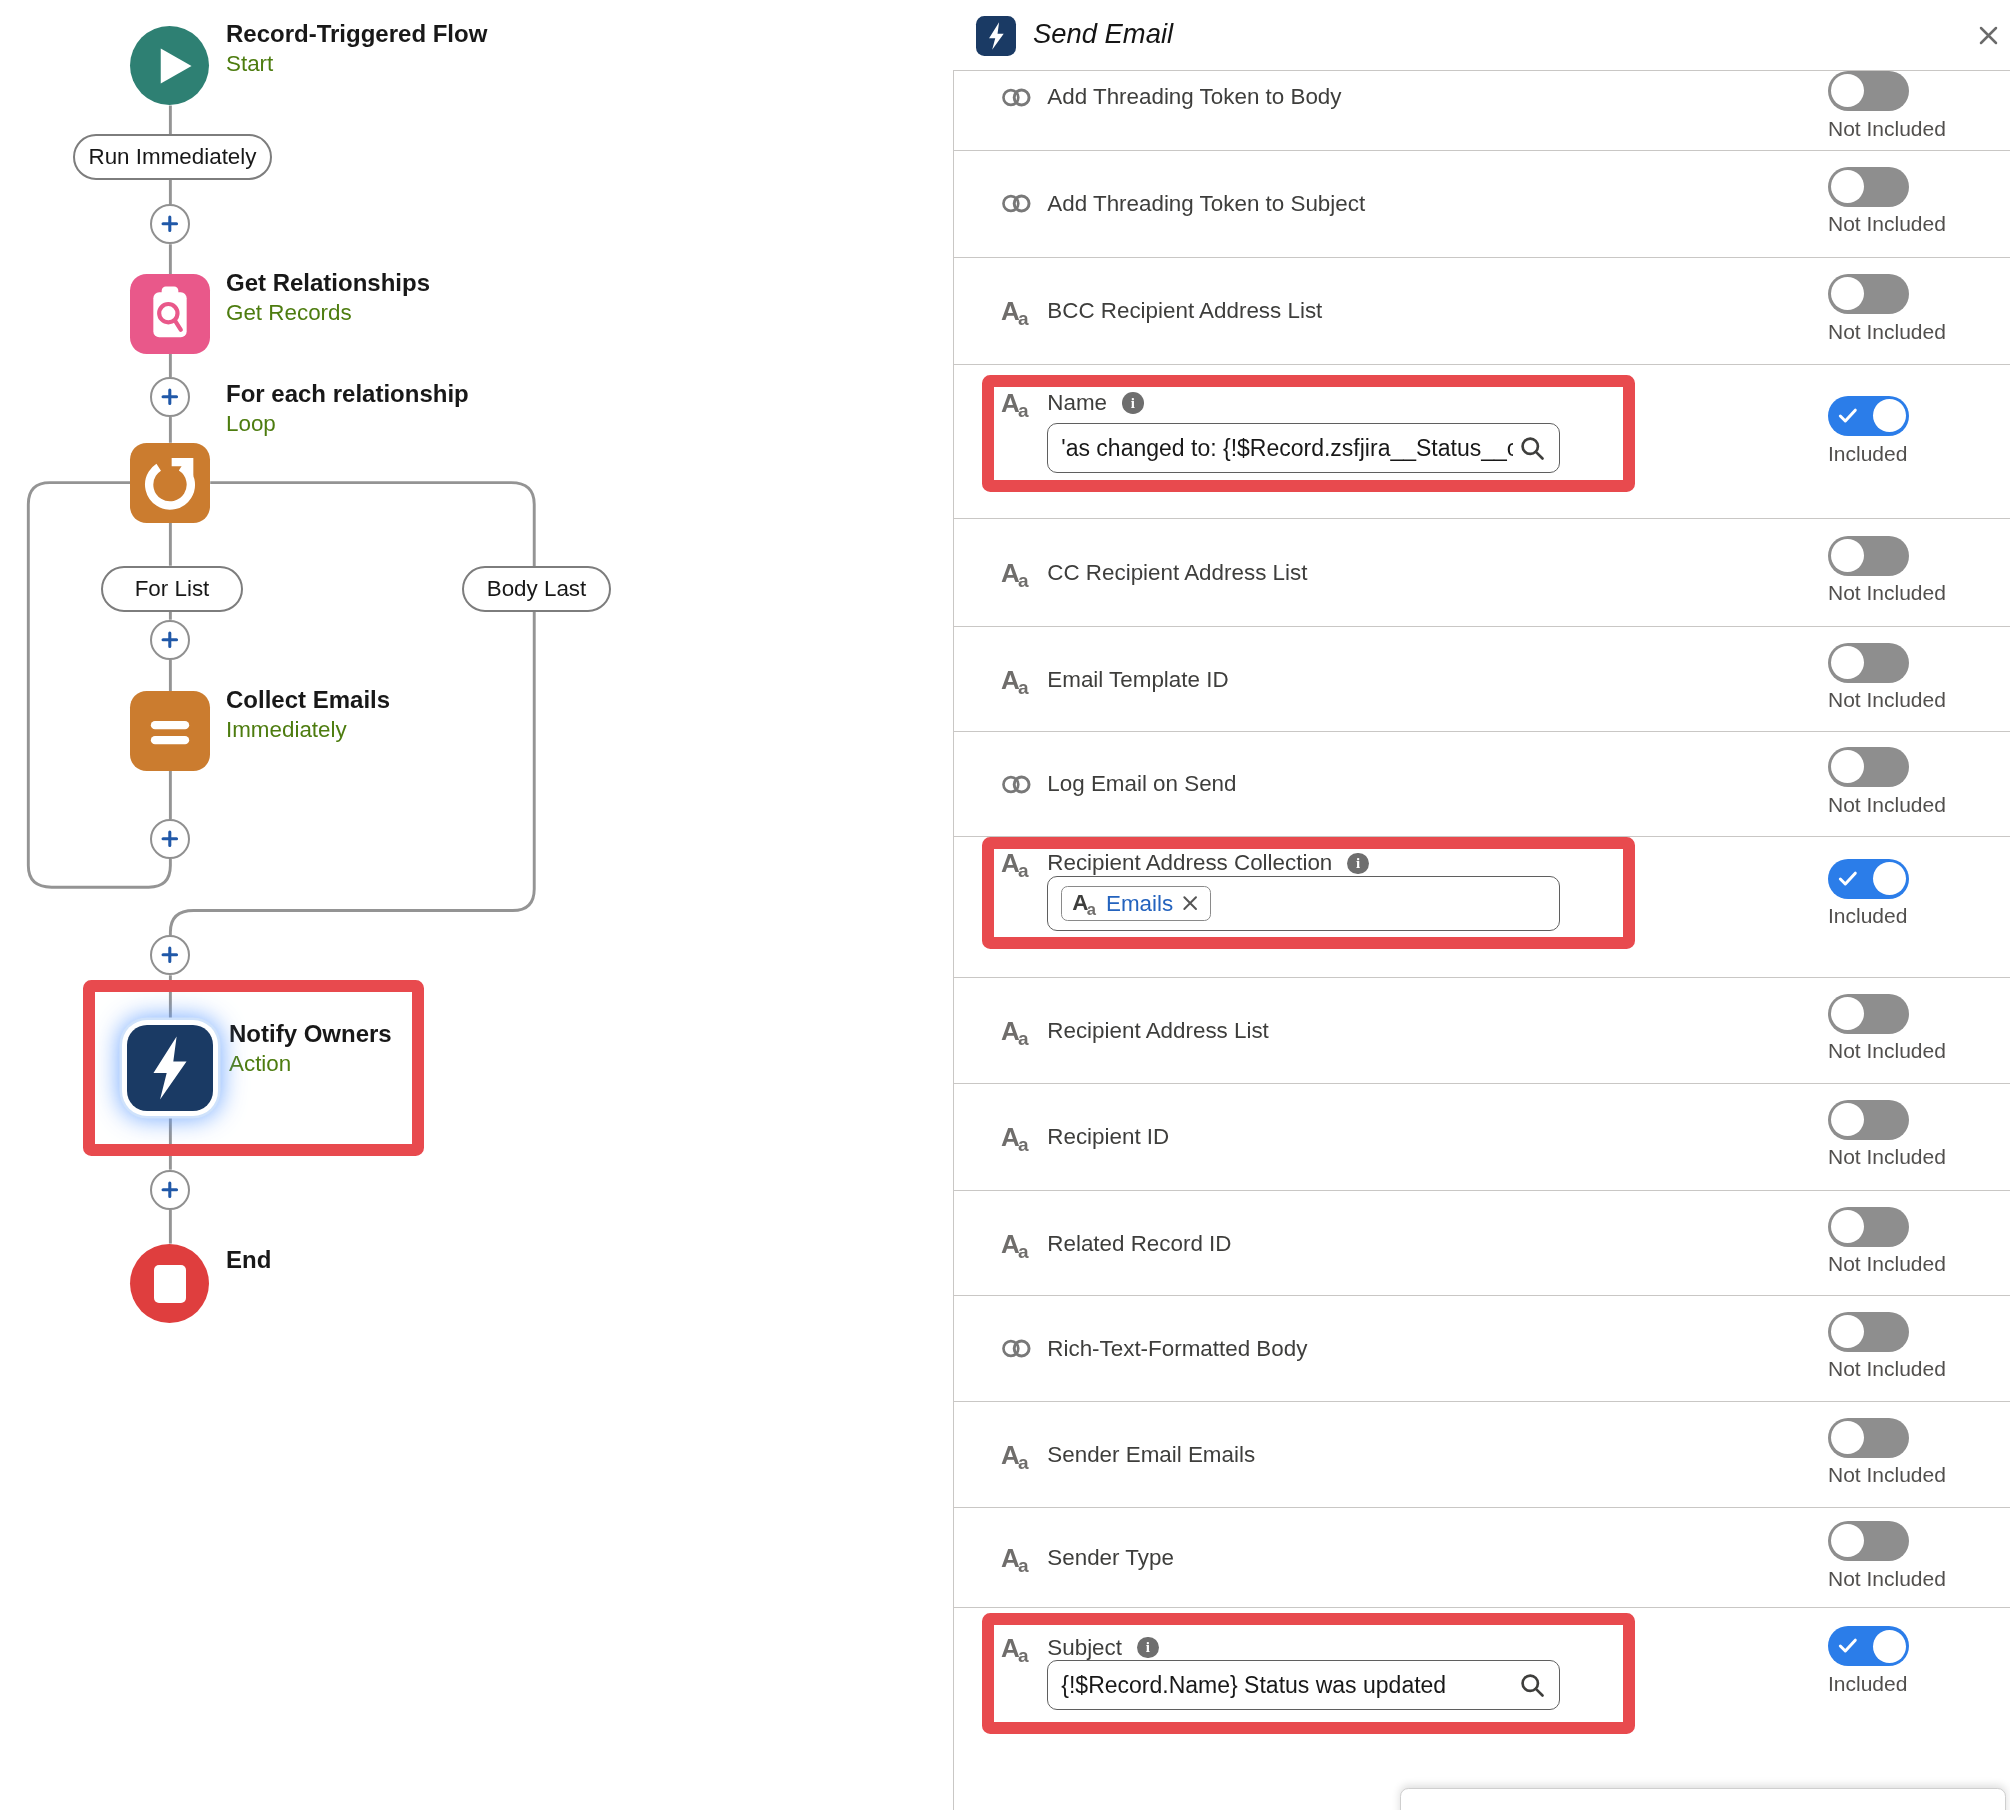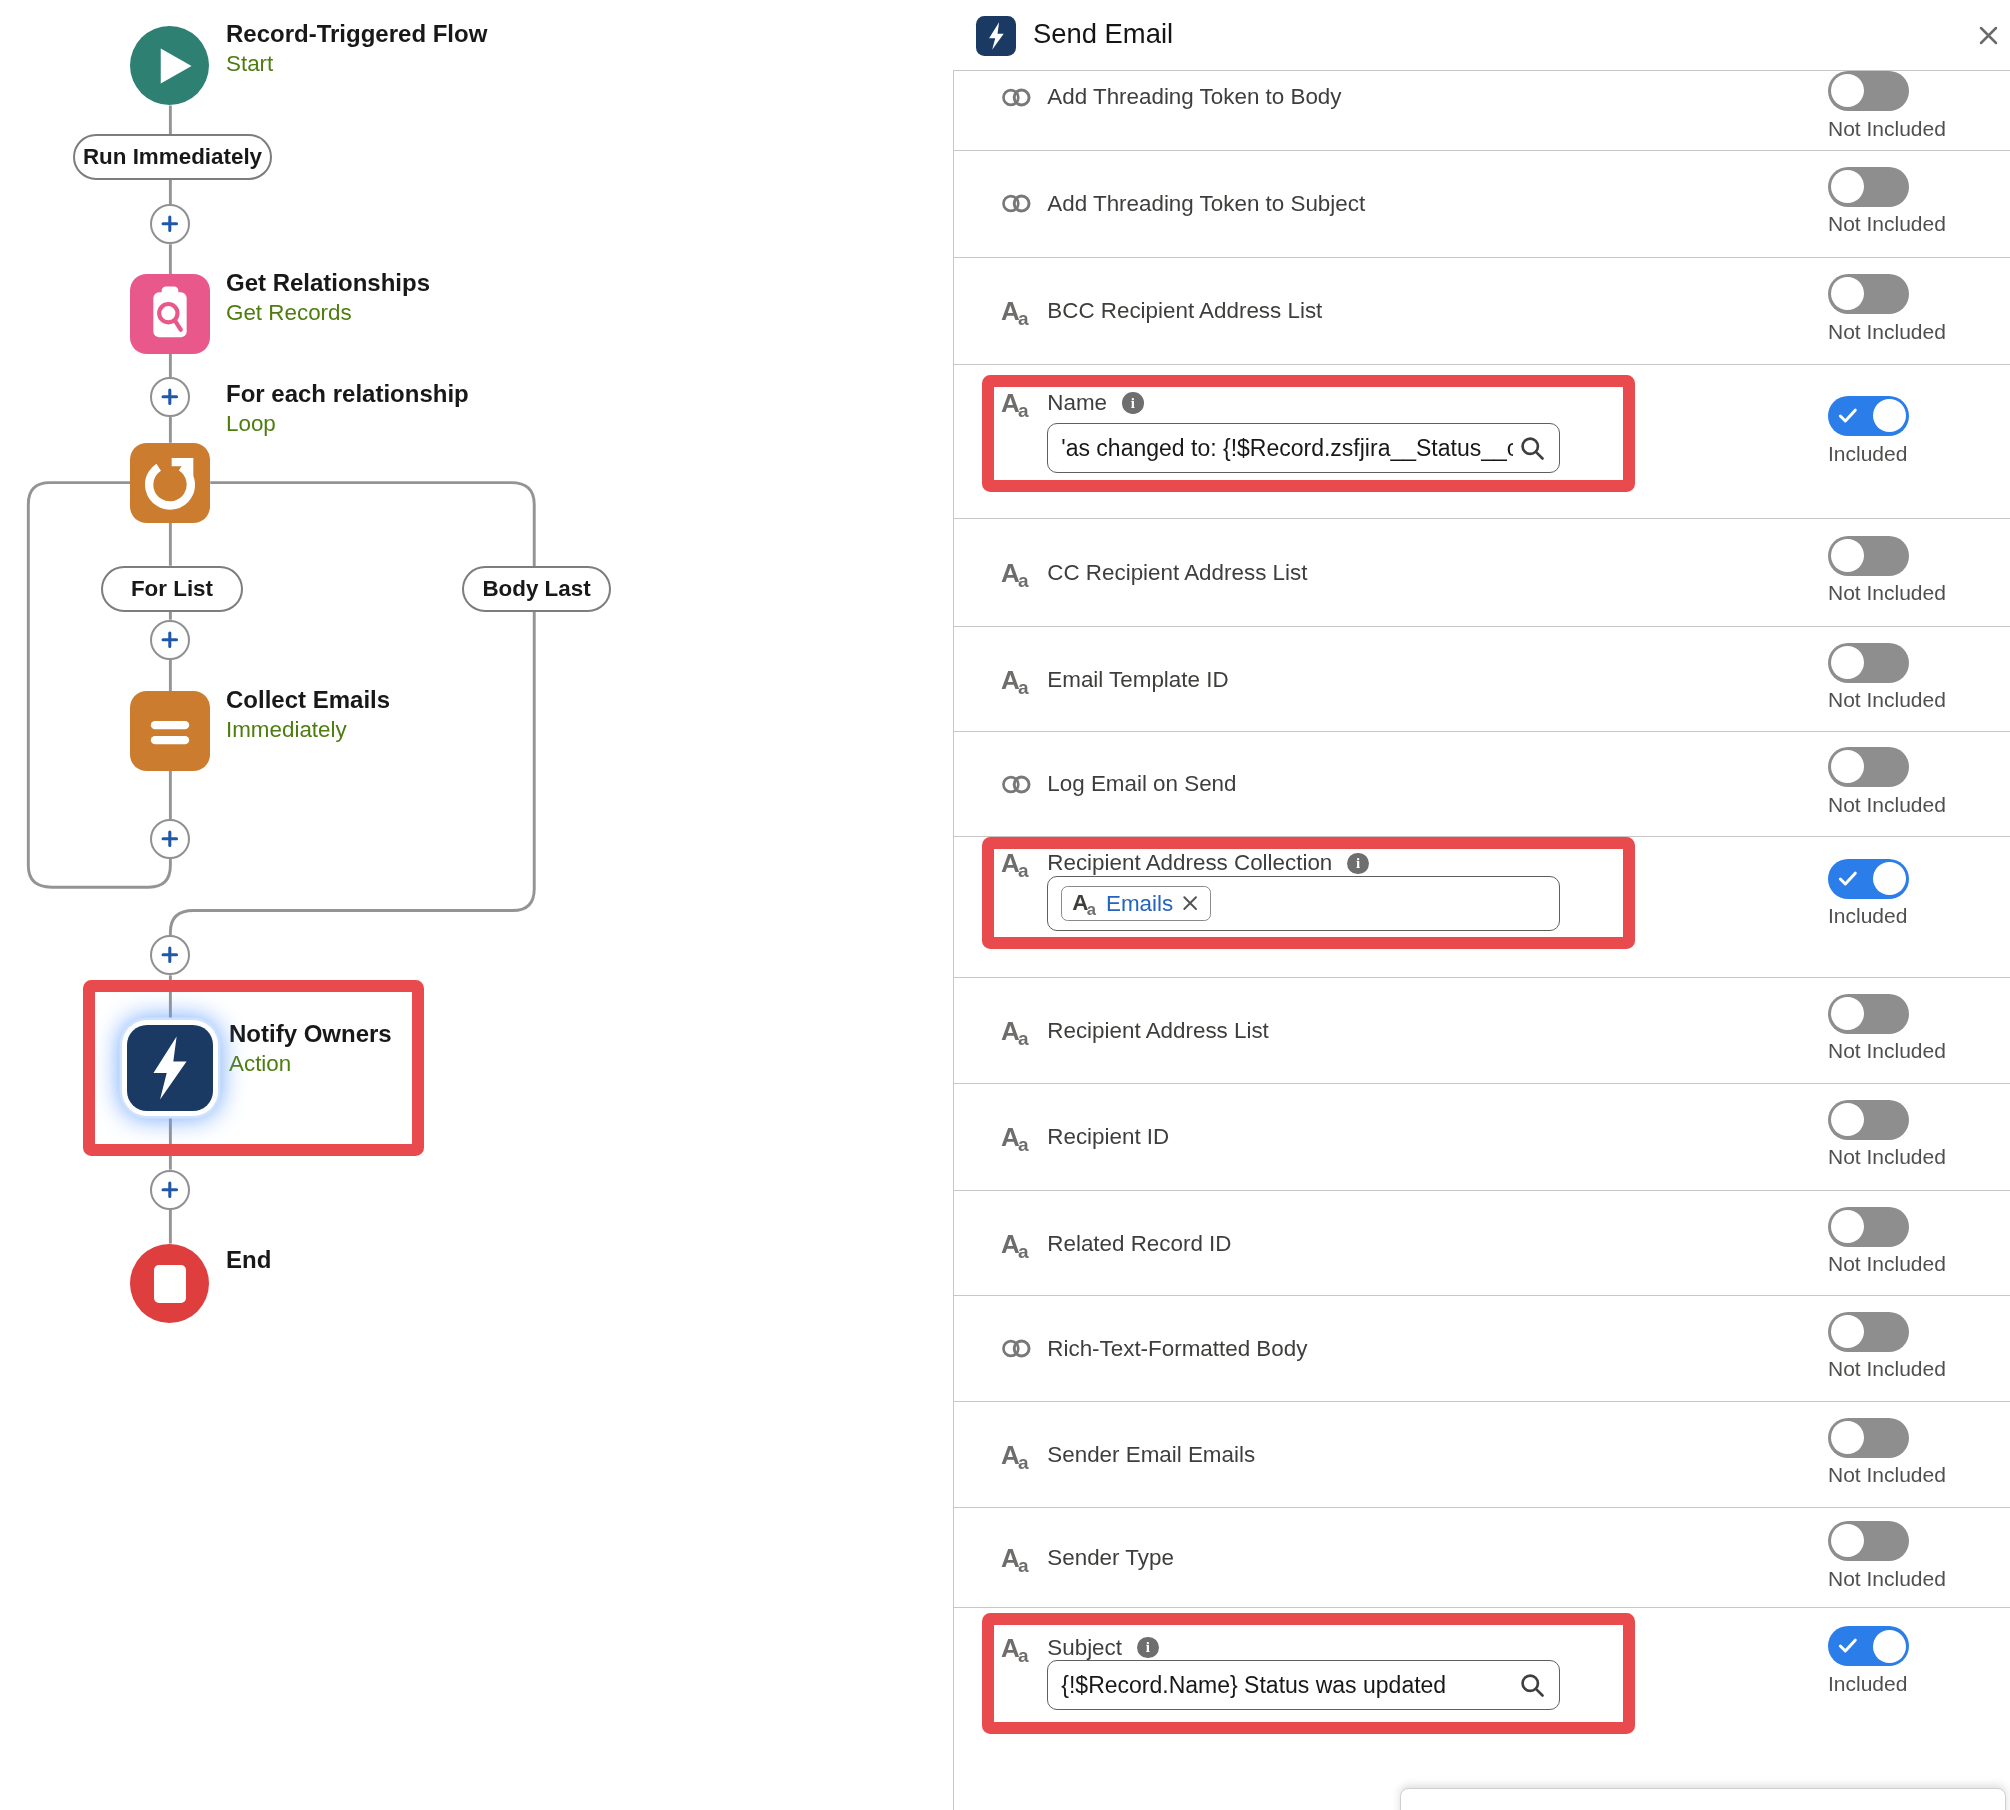--- a/index.html
+++ b/index.html
@@ -5,21 +5,21 @@
   html,body{margin:0;padding:0;background:#e9e9e9;}
   #screen{position:relative;width:2010px;height:1811px;background:#ffffff;overflow:hidden;
           font-family:"Liberation Sans","DejaVu Sans",sans-serif;color:#181818;}
 
   
   #canvas{position:absolute;left:0;top:0;width:953px;height:1811px;background:#ffffff;}
   #wires{position:absolute;left:0;top:0;}
   .node-title{position:absolute;font-size:24px;font-weight:bold;color:#181818;line-height:28px;white-space:nowrap;}
   .node-sub{position:absolute;font-size:22.4px;color:#4d7c0f;line-height:26.6px;white-space:nowrap;}
   .pill{position:absolute;background:#fff;border:2.1px solid #7d7d7d;border-radius:23px;
-        display:flex;align-items:center;justify-content:center;font-size:22.4px;font-weight:bold;color:#181818;z-index:3;}
+        display:flex;align-items:center;justify-content:center;font-size:22.4px;font-weight:normal;color:#181818;z-index:3;}
   .plus{position:absolute;width:40px;height:40px;border-radius:50%;background:#fff;border:2.5px solid #909090;
         box-sizing:border-box;display:flex;align-items:center;justify-content:center;z-index:3;cursor:pointer;}
   .icon-sq{position:absolute;width:80px;height:80px;border-radius:16.6px;display:flex;align-items:center;justify-content:center;z-index:2;}
   .circle-node{position:absolute;width:79px;height:79px;border-radius:50%;display:flex;align-items:center;justify-content:center;z-index:2;}
   #start-node{left:130px;top:26px;background:#2E8073;}
   #getrel-node{left:130px;top:274px;background:#E9588A;}
   #loop-node{left:130px;top:443px;background:#CB7C2F;}
   #assign-node{left:130px;top:691px;background:#CB7C2F;}
   #action-node{position:absolute;left:127px;top:1025px;width:86px;height:86px;background:#1A3A64;border-radius:20px;
                display:flex;align-items:center;justify-content:center;z-index:4;
@@ -27,21 +27,21 @@
   #end-node{left:130px;top:1244px;background:#DF3E3E;}
   #end-square{width:32px;height:38px;background:#fff;border-radius:5px;}
   .hl-box{position:absolute;border:12.5px solid #E84A4E;border-radius:8.3px;box-sizing:border-box;z-index:5;pointer-events:none;}
   #hl-left{left:83px;top:980px;width:341px;height:176px;}
 
   
   #panel{position:absolute;left:953px;top:0;width:1058px;height:1811px;background:#fff;border-left:1.7px solid #C9C7C5;box-sizing:border-box;}
   #panel-header{position:absolute;left:953px;top:0;width:1058px;height:71px;background:#fff;border-bottom:1.7px solid #C9C7C5;box-sizing:border-box;z-index:4;}
   #panel-hicon{position:absolute;left:23px;top:16px;width:40px;height:40px;background:#1A3A64;border-radius:8.3px;
                display:flex;align-items:center;justify-content:center;}
-  #panel-title{position:absolute;left:80px;top:18.3px;font-size:27.4px;font-weight:500;color:#151515;}
+  #panel-title{position:absolute;left:80px;top:18.3px;font-size:27.4px;font-weight:500;color:#151515;font-style:italic;}
   #panel-close{position:absolute;left:1020px;top:20px;width:30px;height:30px;display:flex;align-items:center;justify-content:center;cursor:pointer;}
 
   .prow{position:absolute;left:953px;width:1058px;border-top:1.7px solid #C9C7C5;box-sizing:border-box;background:transparent;}
   .prow.first{border-top:none;}
   .rmain{display:flex;align-items:center;height:100%;padding-left:48px;gap:13.3px;box-sizing:border-box;}
   .rhead{position:absolute;left:48px;display:flex;align-items:center;gap:13.3px;}
   .plabel{font-size:22.4px;color:#3E3E3C;white-space:nowrap;}
   .aa{color:#6f6d6b;font-weight:600;line-height:1;width:33px;text-align:left;flex:0 0 auto;}
   .aa .A{font-size:26px;}
   .aa .a{font-size:19px;position:relative;top:5px;left:-1.7px;}

